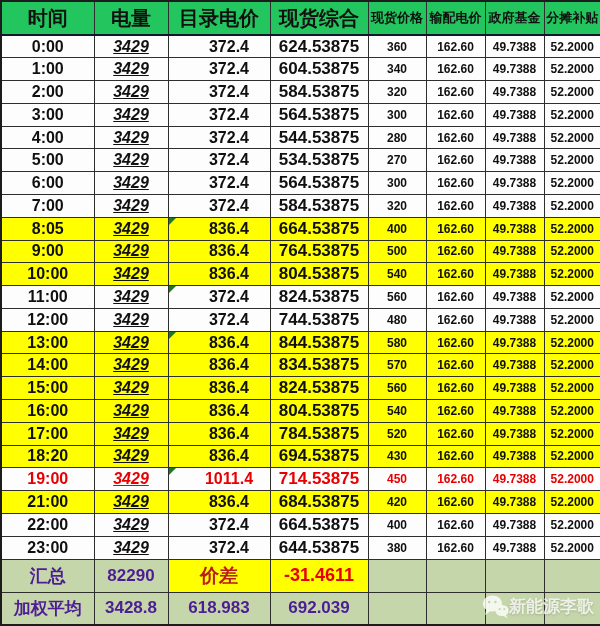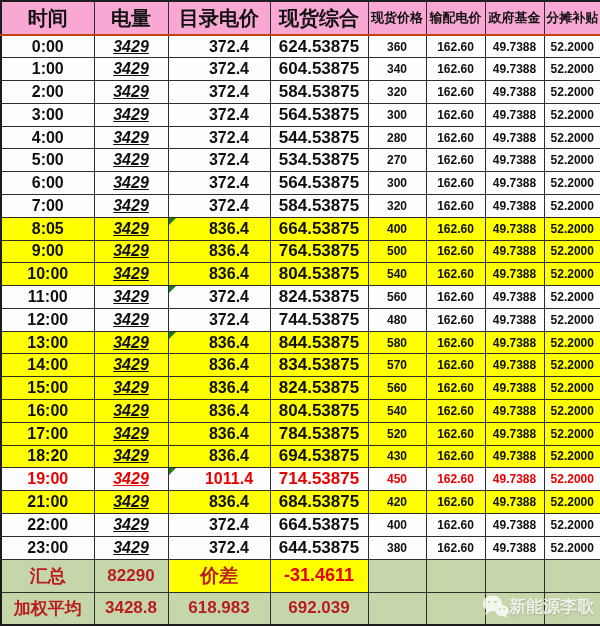--- a/index.html
+++ b/index.html
@@ -20,43 +20,43 @@
     border:1px solid #2e2e2e;
     text-align:center;
     vertical-align:middle;
     padding:0;
     position:relative;
     overflow:hidden;
     white-space:nowrap;
   }
   thead th{
     height:32px;
-    background:#f9a8d4;
+    background:#22c55e;
     color:#111;
-    border-bottom:2px solid #c2410c;
+    border-bottom:2px solid #0f172a;
   }
   th.hb{font-size:20px;font-weight:bold;}
   th.hs{font-size:13px;font-weight:bold;font-family:Liberation Sans, sans-serif;}
   tbody tr{height:22px;}
   tbody td{background:#fdfdfd;color:#101010;font-weight:bold;}
   td.ct{font-size:16px;}
   td.cq{font-size:16px;font-style:italic;text-decoration:underline;}
   td.cc{font-size:16px;padding-left:20px;}
   td.cs{font-size:17px;}
   td.cx{font-size:12px;}
   tr.hl td{background:#ffff00;}
   tr.neg td{color:#e60000;}
   td.mark::before{
     content:"";
     position:absolute;top:0;left:0;
     border-top:7px solid #1f7a1f;
     border-right:7px solid transparent;
   }
   tfoot tr{height:33px;}
-  tfoot td{background:#c6d6ab;color:#b91c1c;font-weight:bold;font-size:17px;}
+  tfoot td{background:#c6d6ab;color:#4c1d95;font-weight:bold;font-size:17px;}
   tfoot td.sum-label{font-size:18px;}
   tfoot td.diff-label{
     background:#ffff00;color:#b91c1c;
     font-family:"Liberation Serif", serif;
     font-size:19px;font-weight:bold;
   }
   tfoot td.diff-value{background:#ffff00;color:#e60000;font-size:18px;}
   .watermark{
     position:absolute;
     right:6px;bottom:7px;

